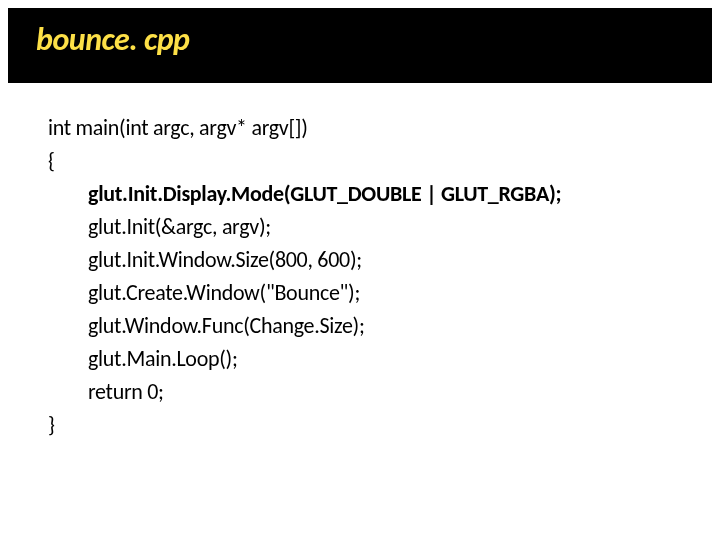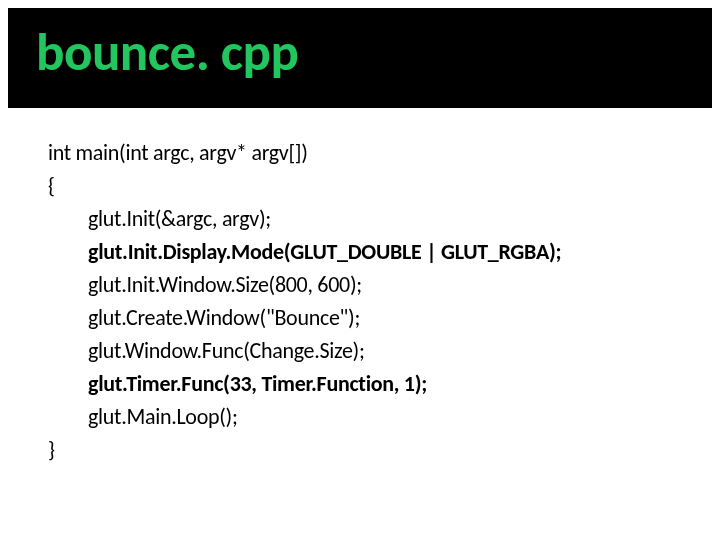--- a/index.html
+++ b/index.html
@@ -1,36 +1,36 @@
 <!DOCTYPE html>
 <html><head>
 <meta charset="utf-8">
 <style>
   * { margin: 0; padding: 0; box-sizing: border-box; }
   html, body { width: 720px; height: 540px; background: #fff; font-family: "Candara", "Segoe UI", "Calibri", sans-serif; }
   .slide { width: 720px; height: 540px; background: #fff; position: relative; }
   .title-band { background: #000; padding: 12px 28px 24px 28px; margin: 8px 8px 0 8px; }
-  .title-band h1 { color: #22c55e; font-weight: 700; font-size: 53px; letter-spacing: -0.5px; }
+  .title-band h1 { color: #fde047; font-weight: 700; font-size: 32px; letter-spacing: -0.5px; font-style: italic; }
   .code-block { padding: 28px 40px 0 48px; font-size: 22px; line-height: 1.5; color: #000; font-weight: 400; letter-spacing: -0.3px; }
   .code-block .line { white-space: pre; }
   .indent { padding-left: 40px; }
   .bold { font-weight: 700; }
 </style>
 </head>
 <body>
 
 <div class="slide">
   <div class="title-band">
     <h1>bounce. cpp</h1>
   </div>
   <div class="code-block">
     <div class="line">int main(int argc, argv* argv[])</div>
     <div class="line">{</div>
+    <div class="line indent bold">glut.Init.Display.Mode(GLUT_DOUBLE | GLUT_RGBA);</div>
     <div class="line indent">glut.Init(&amp;argc, argv);</div>
-    <div class="line indent bold">glut.Init.Display.Mode(GLUT_DOUBLE | GLUT_RGBA);</div>
     <div class="line indent">glut.Init.Window.Size(800, 600);</div>
     <div class="line indent">glut.Create.Window("Bounce");</div>
     <div class="line indent">glut.Window.Func(Change.Size);</div>
-    <div class="line indent bold">glut.Timer.Func(33, Timer.Function, 1);</div>
     <div class="line indent">glut.Main.Loop();</div>
+    <div class="line indent">return 0;</div>
     <div class="line">}</div>
   </div>
 </div>
 
 </body></html>

